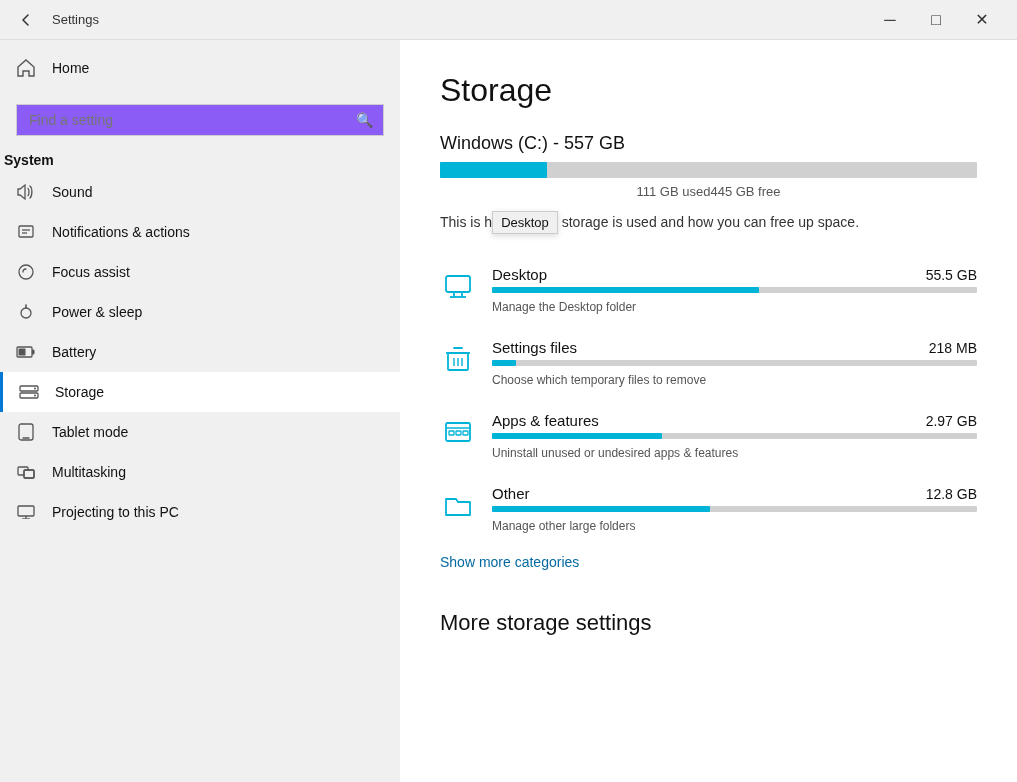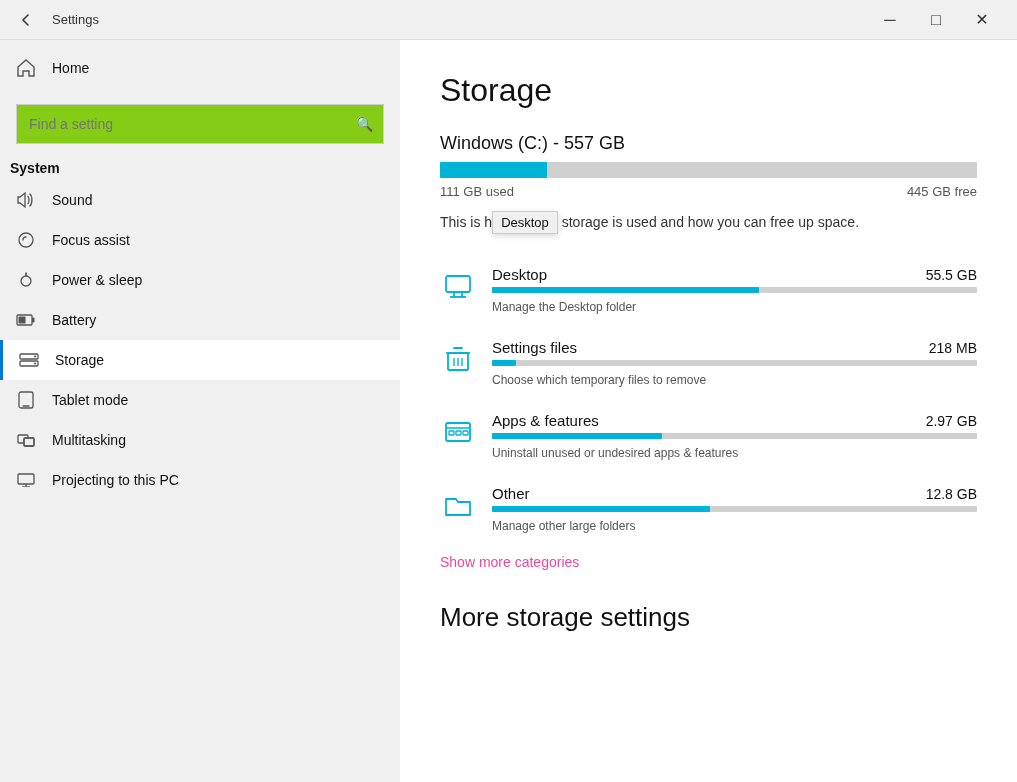--- a/index.html
+++ b/index.html
@@ -74,42 +74,42 @@
       flex-direction: column;
       overflow-y: auto;
       flex-shrink: 0;
     }
 
     .sidebar-search {
       margin: 16px 16px 8px 16px;
     }
     .sidebar-search input {
       width: 100%;
-      height: 40px;
+      height: 32px;
       border: 1px solid #ccc;
-      background: #84cc16;
+      background: #8b5cf6;
       padding: 0 36px 0 12px;
       font-size: 14px;
       font-family: 'Segoe UI', sans-serif;
       outline: none;
     }
     .sidebar-search-wrapper {
       position: relative;
     }
     .sidebar-search-wrapper .search-icon {
       position: absolute;
       right: 10px;
       top: 50%;
       transform: translateY(-50%);
       color: #555;
       font-size: 14px;
     }
 
     .sidebar-section-title {
-      padding: 8px 16px 4px 10px;
+      padding: 8px 16px 4px 4px;
       font-size: 14px;
       font-weight: 700;
       color: #111;
     }
 
     .sidebar-item {
       display: flex;
       align-items: center;
       gap: 16px;
       padding: 10px 16px;
@@ -163,21 +163,21 @@
       border-radius: 1px;
     }
     .storage-bar-fill {
       height: 100%;
       background: #00b4d8;
       border-radius: 1px;
     }
 
     .storage-labels {
       display: flex;
-      justify-content: space-between;
+      justify-content: center;
       font-size: 13px;
       color: #555;
       margin-bottom: 12px;
     }
 
     .storage-desc {
       font-size: 14px;
       color: #333;
       margin-bottom: 20px;
       position: relative;
@@ -253,33 +253,33 @@
       background: #00b4d8;
       border-radius: 1px;
     }
 
     .storage-item-desc {
       font-size: 12px;
       color: #555;
     }
 
     .show-more-link {
-      color: #ec4899;
+      color: #0369a1;
       font-size: 14px;
       cursor: pointer;
       margin-top: 8px;
       display: inline-block;
       margin-bottom: 24px;
     }
 
     .section-subtitle {
-      font-size: 26px;
+      font-size: 22px;
       font-weight: 400;
       color: #111;
-      margin-top: 8px;
+      margin-top: 16px;
     }
 
     
     ::-webkit-scrollbar { width: 6px; }
     ::-webkit-scrollbar-track { background: #f0f0f0; }
     ::-webkit-scrollbar-thumb { background: #bbb; border-radius: 3px; }
   </style>
 </head>
 <body>
 
@@ -325,20 +325,30 @@
       <span class="item-icon">
         <svg width="18" height="18" viewBox="0 0 18 18" fill="none">
           <path d="M3 6H1v6h2l5 4V2L3 6z" stroke="#555" stroke-width="1.3" fill="none"></path>
           <path d="M13 3c2.5 2 2.5 10 0 12" stroke="#555" stroke-width="1.3" stroke-linecap="round" fill="none"></path>
           <path d="M11 5.5c1.3 1 1.3 6 0 7" stroke="#555" stroke-width="1.3" stroke-linecap="round" fill="none"></path>
         </svg>
       </span>
       <span>Sound</span>
     </div>
 
+    <div class="sidebar-item">
+      <span class="item-icon">
+        <svg width="18" height="18" viewBox="0 0 18 18" fill="none">
+          <rect x="2" y="3" width="14" height="11" rx="1" stroke="#555" stroke-width="1.3" fill="none"></rect>
+          <line x1="5" y1="7" x2="13" y2="7" stroke="#555" stroke-width="1.3"></line>
+          <line x1="5" y1="10" x2="10" y2="10" stroke="#555" stroke-width="1.3"></line>
+        </svg>
+      </span>
+      <span>Notifications &amp; actions</span>
+    </div>
 
     <div class="sidebar-item">
       <span class="item-icon">
         <svg width="18" height="18" viewBox="0 0 18 18" fill="none">
           <circle cx="9" cy="9" r="7" stroke="#555" stroke-width="1.3" fill="none"></circle>
           <path d="M6 9c0-1.7 1.3-3 3-3" stroke="#555" stroke-width="1.3" stroke-linecap="round" fill="none"></path>
         </svg>
       </span>
       <span>Focus assist</span>
     </div>

